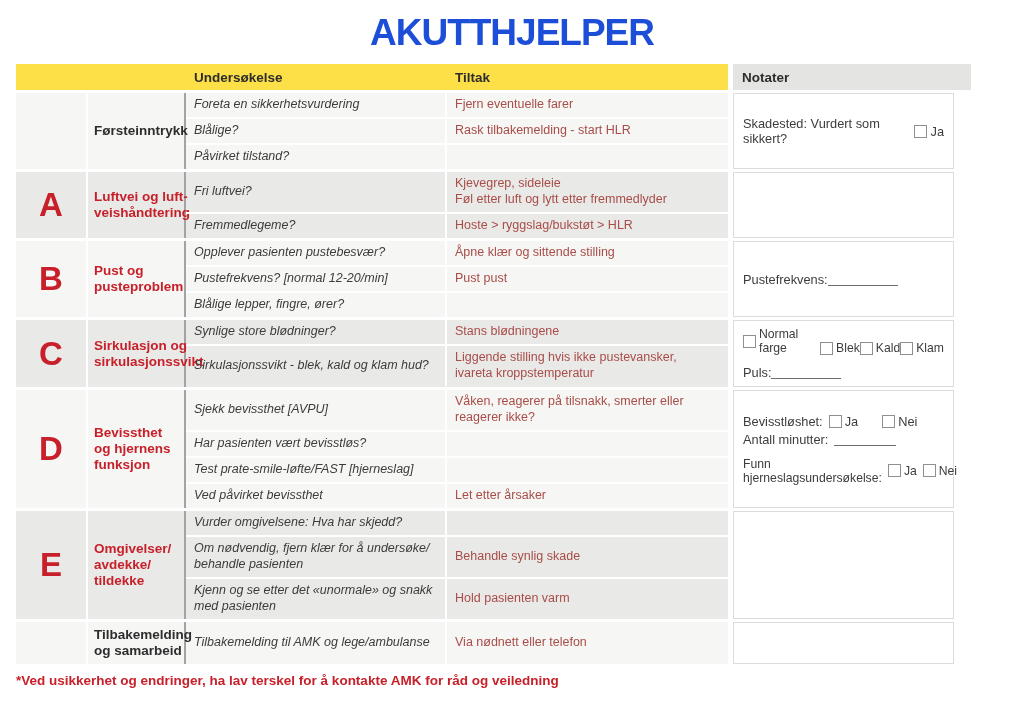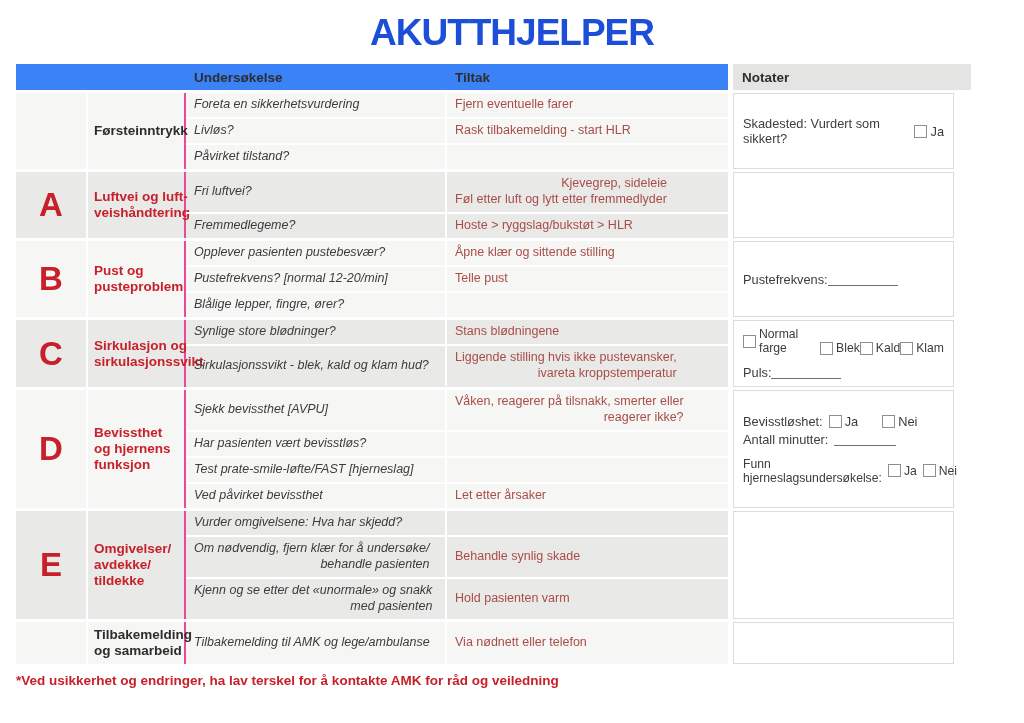--- a/index.html
+++ b/index.html
@@ -6,43 +6,43 @@
   body{width:1024px;height:723px;font-family:"Liberation Sans",sans-serif;overflow:hidden;}
   .page{position:relative;width:1024px;height:723px;background:#fff;}
 
   .title{margin:12px 0 10px 0;text-align:center;font-size:37px;font-weight:bold;
          color:#1d4ed8;letter-spacing:-1px;}
 
   .table{margin:0 16px;}
   .band{display:flex;gap:5px;margin-bottom:3px;align-items:stretch;}
 
   
-  .head-left{width:712px;background:#3b82f6;display:flex;align-items:center;height:26px;
+  .head-left{width:712px;background:#fde047;display:flex;align-items:center;height:26px;
              font-weight:bold;font-size:13.5px;color:#2d2d2d;box-sizing:border-box;}
   .head-spacer{width:170px;}
   .head-u{width:261px;padding-left:8px;box-sizing:border-box;}
   .head-t{width:281px;padding-left:8px;box-sizing:border-box;}
   .head-note{width:238px;background:#e4e4e3;display:flex;align-items:center;height:26px;
              font-weight:bold;font-size:13.5px;color:#2d2d2d;padding-left:9px;box-sizing:border-box;}
 
   
   .section{width:712px;display:flex;}
   .bg-l{background:#f6f6f5;}
   .bg-d{background:#e9e9e8;}
   .sec-letter{width:72px;box-sizing:border-box;border-right:2px solid #fff;
               display:flex;align-items:center;justify-content:center;
               color:#c8202a;font-weight:bold;font-size:33px;}
-  .sec-cat{width:98px;box-sizing:border-box;border-right:2px solid #ec4899;
+  .sec-cat{width:98px;box-sizing:border-box;border-right:2px solid #a3a3a3;
            display:flex;align-items:center;padding:2px 6px;
            font-weight:bold;font-size:13.5px;line-height:1.18;color:#c8202a;
            white-space:pre-line;}
   .sec-cat.black{color:#2d2d2d;}
   .sec-rows{flex:1;display:flex;flex-direction:column;}
   .row{display:flex;min-height:24px;}
-  .row.tall{min-height:40px;text-align:right;}
+  .row.tall{min-height:40px;}
   .row.xtall{min-height:42px;}
   .row + .row{border-top:2px solid #fff;}
   .cell-u{width:261px;box-sizing:border-box;border-right:2px solid #fff;
           padding:2px 8px;display:flex;align-items:center;
           font-size:12.5px;color:#3c3c3c;line-height:1.25;white-space:pre-line;font-style:italic;}
   .cell-t{width:281px;box-sizing:border-box;padding:2px 8px;display:flex;align-items:center;
           font-size:12.5px;color:#a84d48;line-height:1.25;white-space:pre-line;}
 
   
   .note-box{width:221px;box-sizing:border-box;border:1px solid #dcdcdc;background:#fff;
@@ -82,21 +82,21 @@
     <div class="band">
       <div class="section bg-l">
         <div class="sec-letter"></div>
         <div class="sec-cat black">Førsteinntrykk</div>
         <div class="sec-rows">
           <div class="row">
             <div class="cell-u">Foreta en sikkerhetsvurdering</div>
             <div class="cell-t">Fjern eventuelle farer</div>
           </div>
           <div class="row">
-            <div class="cell-u">Livløs?</div>
+            <div class="cell-u">Blålige?</div>
             <div class="cell-t">Rask tilbakemelding - start HLR</div>
           </div>
           <div class="row">
             <div class="cell-u">Påvirket tilstand?</div>
             <div class="cell-t"></div>
           </div>
         </div>
       </div>
       <div class="note-box">
         <div class="note-line">
@@ -132,21 +132,21 @@
         <div class="sec-letter">B</div>
         <div class="sec-cat">Pust og
 pusteproblem</div>
         <div class="sec-rows">
           <div class="row">
             <div class="cell-u">Opplever pasienten pustebesvær?</div>
             <div class="cell-t">Åpne klær og sittende stilling</div>
           </div>
           <div class="row">
             <div class="cell-u">Pustefrekvens? [normal 12-20/min]</div>
-            <div class="cell-t">Telle pust</div>
+            <div class="cell-t">Pust pust</div>
           </div>
           <div class="row">
             <div class="cell-u">Blålige lepper, fingre, ører?</div>
             <div class="cell-t"></div>
           </div>
         </div>
       </div>
       <div class="note-box">
         <div class="note-line">
           <span>Pustefrekvens:</span>

